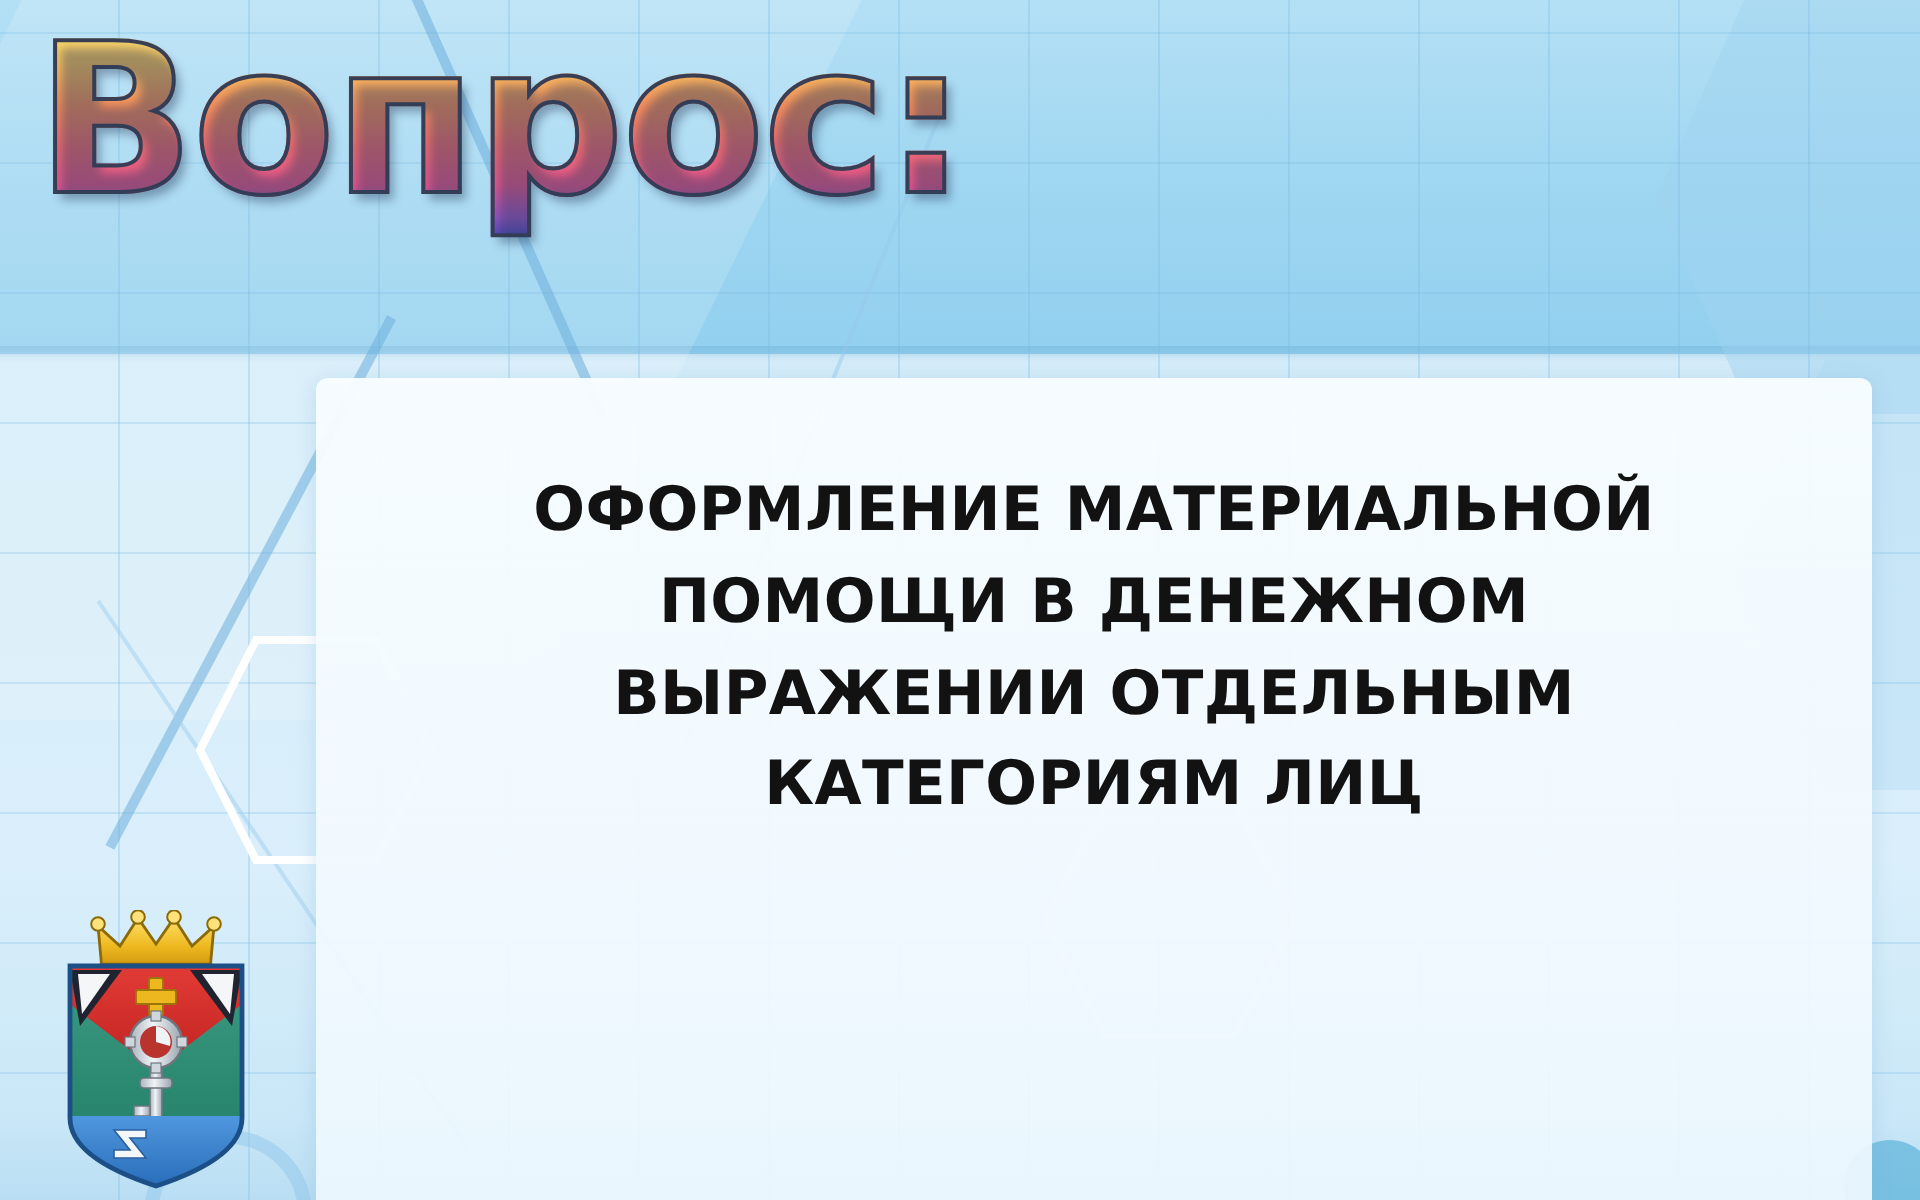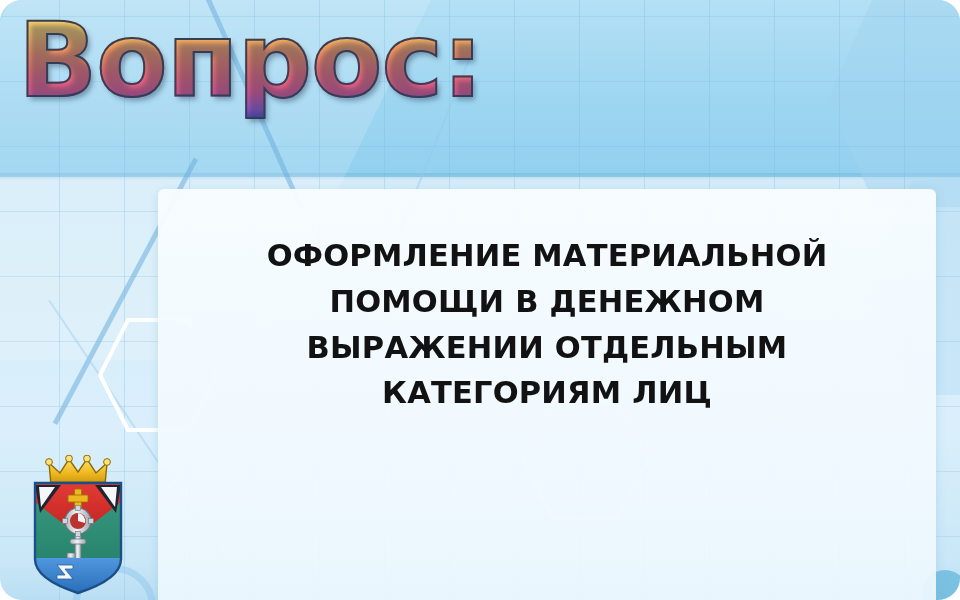--- a/index.html
+++ b/index.html
@@ -16,21 +16,20 @@
     width: 960px;
     height: 600px;
     overflow: hidden;
     background: linear-gradient(180deg,
         #bfe4f6 0px,
         #bfe4f6 176px,
         #d4ecf9 178px,
         #daeffb 430px,
         #c9e7f7 560px,
         #b9def3 600px);
-    border-radius: 22px;
   }
 
   
   .bg-grid {
     position: absolute;
     inset: 0;
     background-image:
       linear-gradient(to right, rgba(120,185,225,0.30) 1px, transparent 1px),
       linear-gradient(to bottom, rgba(120,185,225,0.26) 1px, transparent 1px);
     background-size: 65px 65px;

